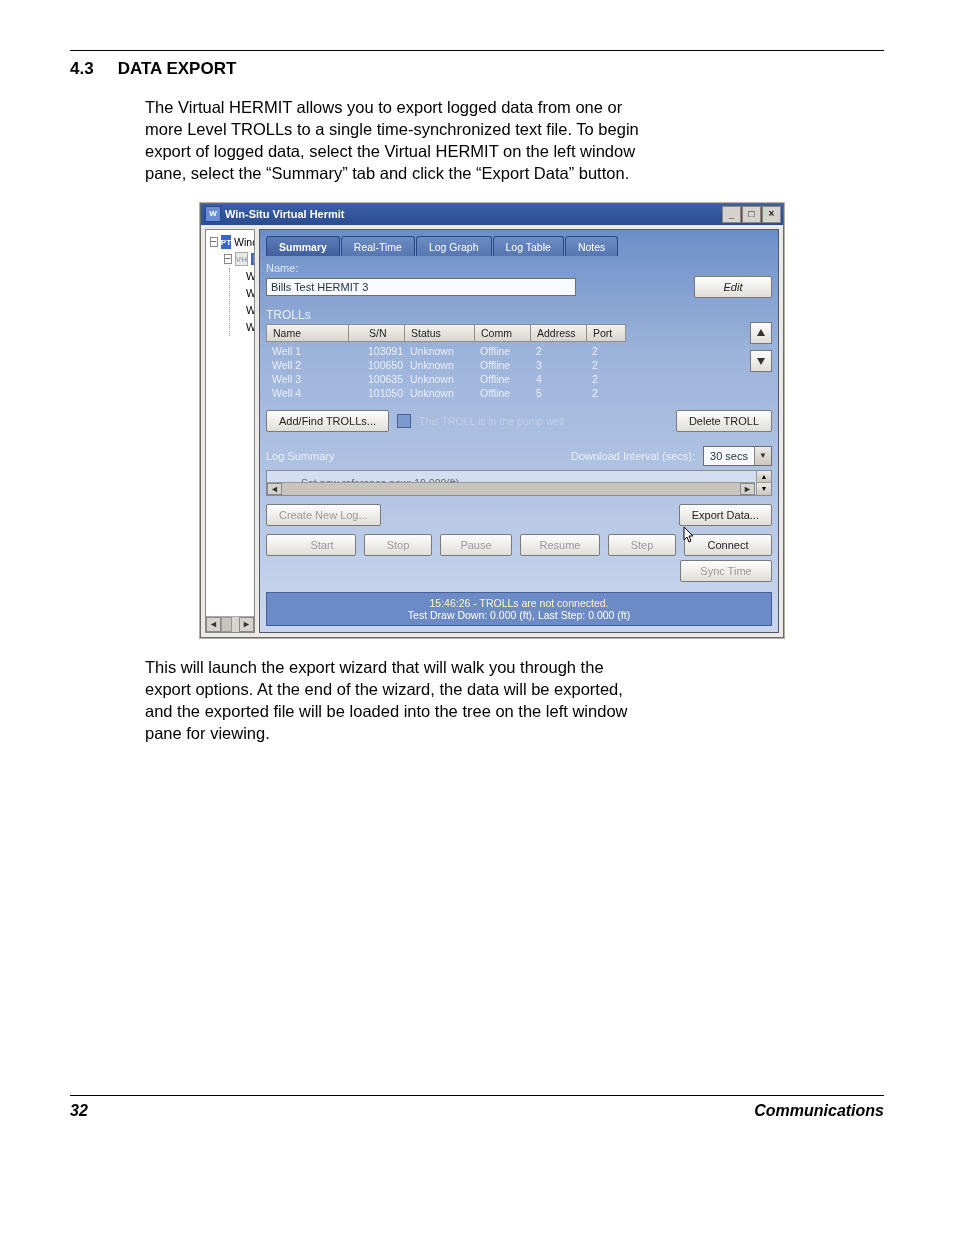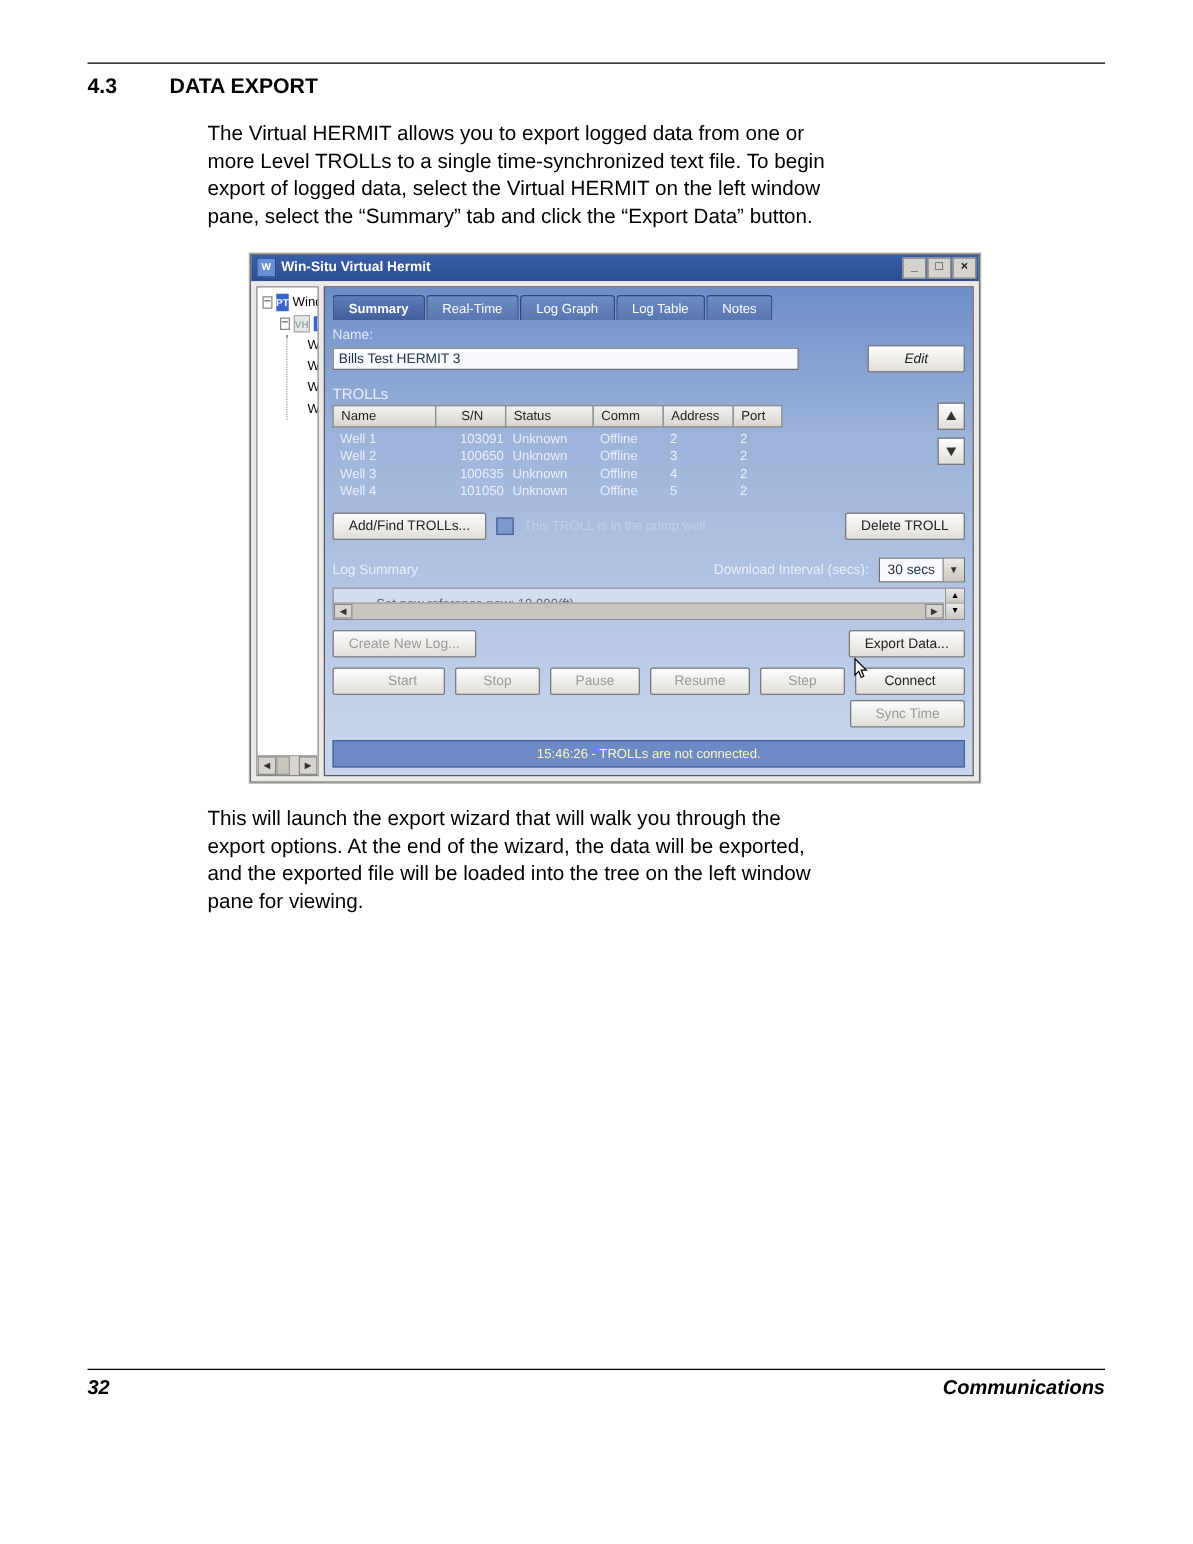--- a/index.html
+++ b/index.html
@@ -15,27 +15,27 @@
     position: relative;
     height: 1160px;
     box-sizing: border-box;
   }
   .top-rule {
     border-top: 1px solid #000;
     margin-bottom: 8px;
   }
   .section-header {
     display: flex;
-    gap: 42px;
+    gap: 24px;
     font-weight: bold;
     font-size: 17px;
     margin-bottom: 10px;
   }
   .body-text {
-    margin-left: 96px;
+    margin-left: 75px;
     font-size: 16.5px;
     line-height: 1.35;
     max-width: 505px;
   }
   .screenshot-wrap {
     margin: 18px 0 18px 130px;
   }
 
   
   .app-window {
@@ -121,21 +121,21 @@
     padding: 4px 12px 3px 12px;
     font-size:10.5px; font-weight:bold; color:#fff;
     background: linear-gradient(#5c7cb8, #415f9c);
     border:1px solid #2c4780; border-bottom:none; margin-right:1px;
     border-radius:3px 3px 0 0;
   }
   .tab.inactive { background: linear-gradient(#6c8cc4, #5876b0); font-weight:normal; }
 
   .field-row { margin-top:6px; font-size:11px; color:#dfe7f5;}
   .name-input {
-    width: 373px; height:18px; border:1px solid #6b6e6e;
+    width: 310px; height:18px; border:1px solid #6b6e6e;
     background:#f8faff; font-size:11px; padding:0 4px; box-sizing:border-box;
     color:#234; display:inline-block; line-height:16px;
   }
   .btn {
     display:inline-flex; align-items:center; justify-content:center;
     height:20px; padding: 0 12px;
     background: linear-gradient(#fdfdfd, #e1ded8);
     border:1px solid #7a7a7a; border-radius:2px;
     font-size:11px; color:#222;
   }
@@ -419,20 +419,21 @@
               <div class="btn" style="width:62px;">Connect</div>
             </div>
           </div>
           <div class="ctrl-row" style="margin-top:4px;">
             <div style="flex:1"></div>
             <div class="btn disabled" style="width:66px;">Sync Time</div>
           </div>
 
           <div class="status-box">
             <div>15:46:26 - TROLLs are not connected.</div>
+            <div class="line2">Test Draw Down: 0.000 (ft),  Last Step: 0.000 (ft)</div>
           </div>
 
         </div>
       </div>
     </div>
   </div>
 
   <p class="body-text">This will launch the export wizard that will walk you through the export options. At the end of the wizard, the data will be exported, and the exported file will be loaded into the tree on the left window pane for viewing.</p>
 
   <div class="footer">

